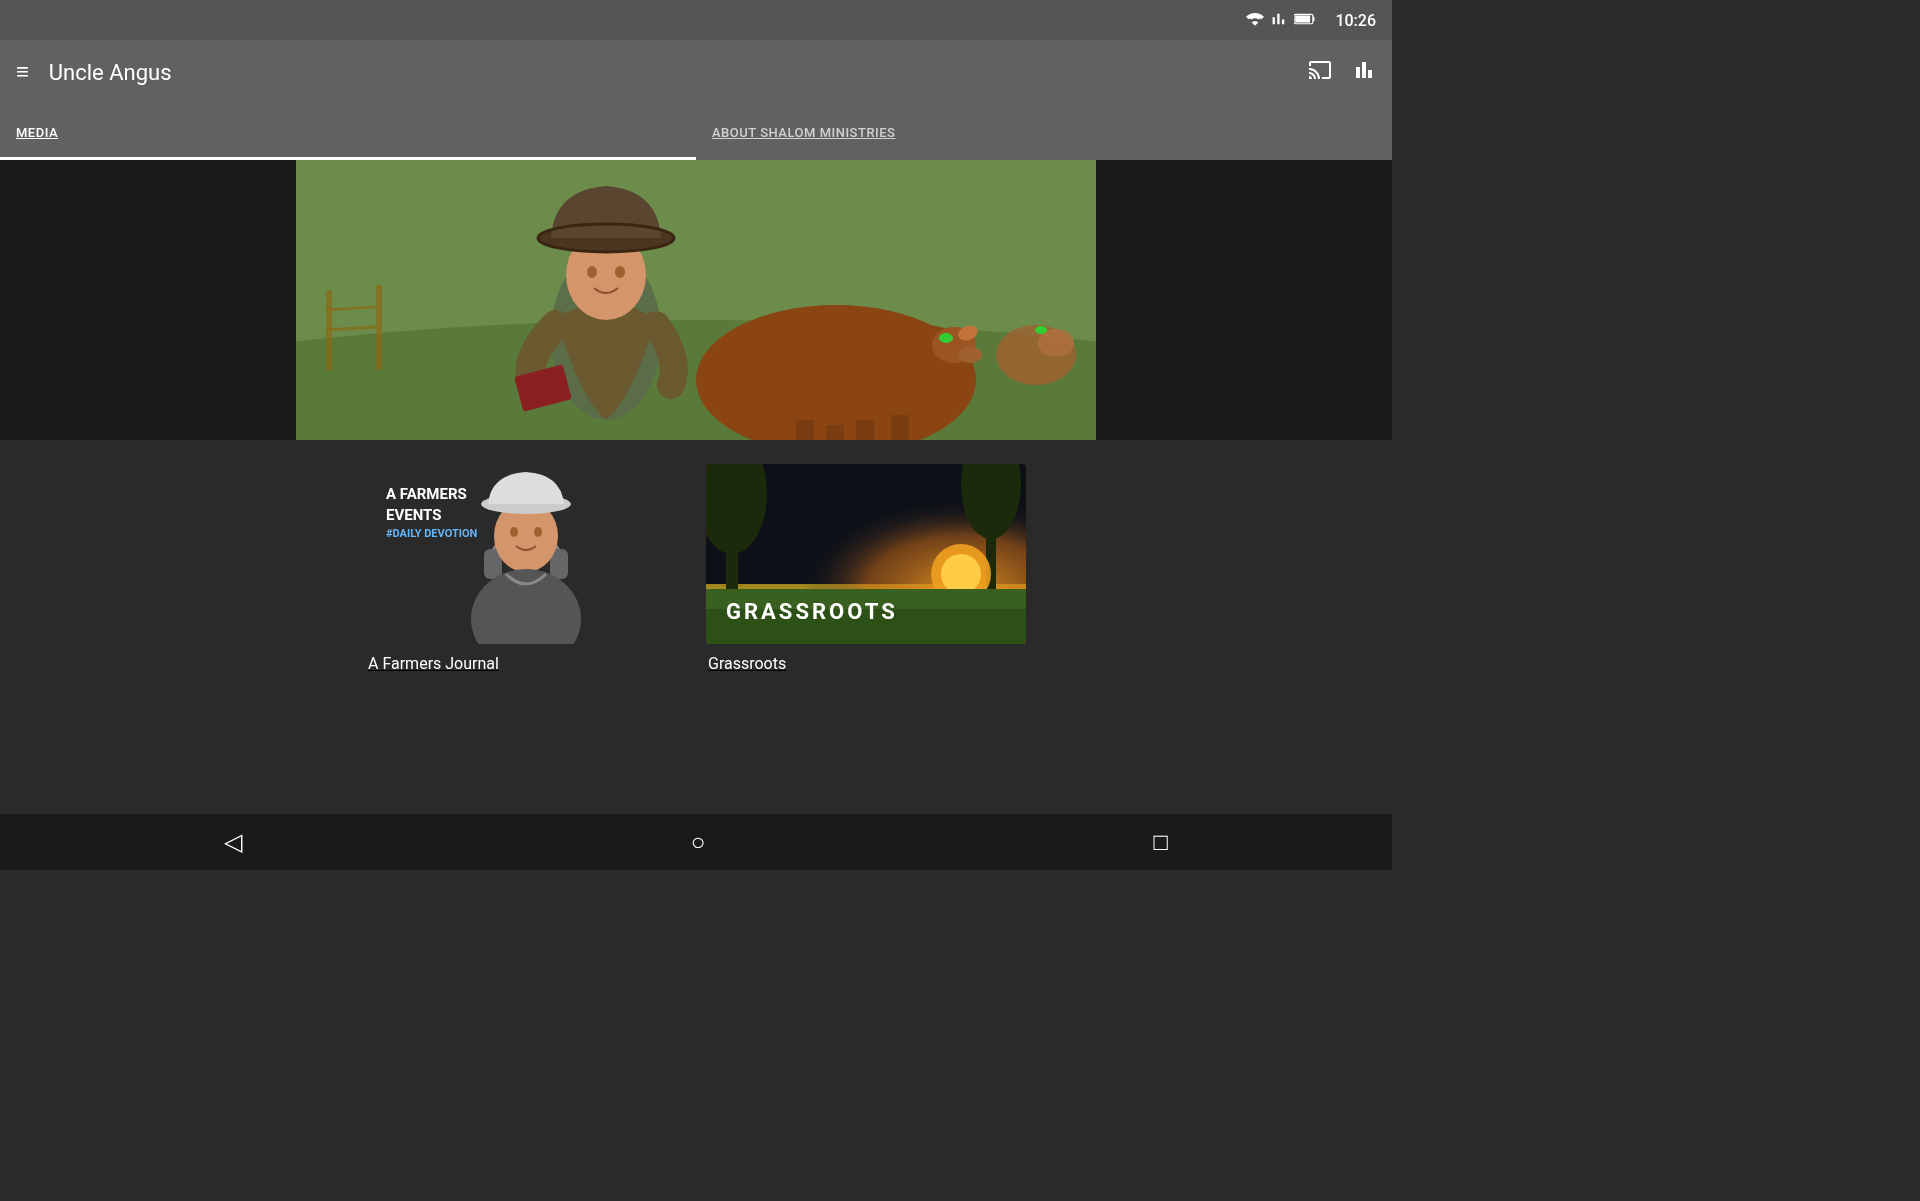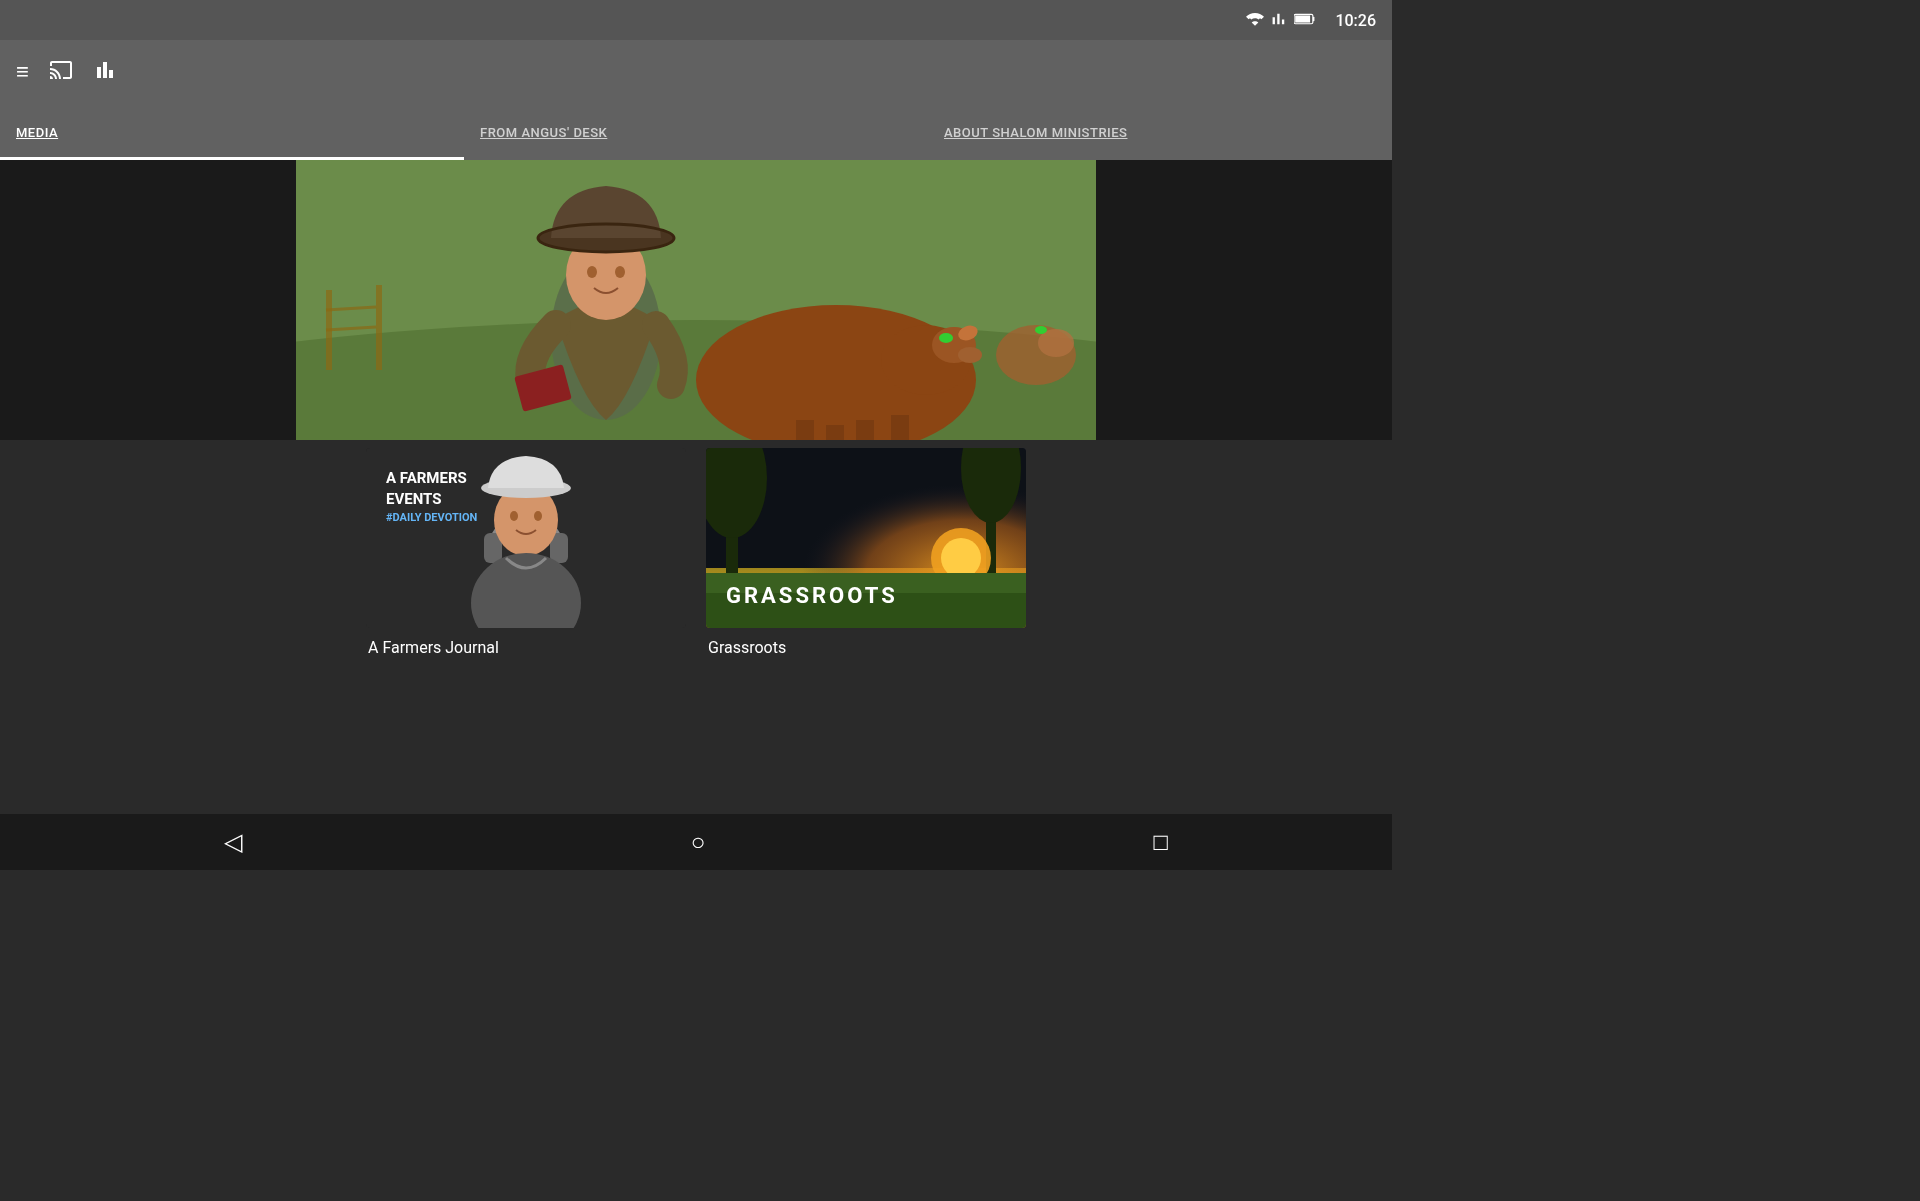--- a/index.html
+++ b/index.html
@@ -115,21 +115,22 @@
       height: 280px;
       background: linear-gradient(135deg, #5a7a3a 0%, #8b6914 30%, #a0522d 50%, #8b4513 70%, #6b3a2a 100%);
       position: relative;
       overflow: hidden;
     }
 
     
     .content-area {
       width: 100%;
       background: #2a2a2a;
-      padding: 8px 80px;
+      padding: 24px 80px;
+      text-decoration: underline;
     }
     .media-grid {
       display: flex;
       gap: 20px;
       justify-content: center;
     }
     .media-card {
       width: 320px;
       cursor: pointer;
     }
@@ -227,42 +228,40 @@
         <rect x="1.5" y="2.5" width="19" height="9" fill="white"></rect>
         <path d="M25 5v4" stroke="white" stroke-width="2" stroke-linecap="round"></path>
       </svg>
     </span>
     <span style="color:white;font-size:16px;font-weight:500;margin-left:11px;">10:26</span>
   </div>
 </div>
 
 <div class="app-bar">
   <span class="menu-icon">≡</span>
+  <span class="app-title">Uncle Angus</span>
   <div class="action-icons">
 
     <span class="action-icon">
       <svg width="24" height="24" viewBox="0 0 24 24" fill="white">
         <path d="M21 3H3c-1.1 0-2 .9-2 2v3h2V5h18v14h-7v2h7c1.1 0 2-.9 2-2V5c0-1.1-.9-2-2-2zM1 18v3h3c0-1.7-1.3-3-3-3zm0-4v2c2.8 0 5 2.2 5 5h2c0-3.9-3.1-7-7-7zm0-4v2c5 0 9 4 9 9h2c0-6.1-4.9-11-11-11z"></path>
       </svg>
     </span>
 
     <span class="action-icon">
       <svg width="24" height="24" viewBox="0 0 24 24" fill="white">
         <path d="M4 9h4v11H4zm6-5h4v16h-4zm6 8h4v8h-4z"></path>
       </svg>
     </span>
   </div>
 </div>
 
 <div class="tab-bar">
   <div class="tab active">
     <span>MEDIA</span>
-  </div>
-  <div class="tab">
-    <span>FROM ANGUS' DESK</span>
   </div>
   <div class="tab">
     <span>ABOUT SHALOM MINISTRIES</span>
   </div>
 </div>
 
 <div class="hero-container">
   <div class="hero-image">
     <svg width="800" height="280" viewBox="0 0 800 280">
 

